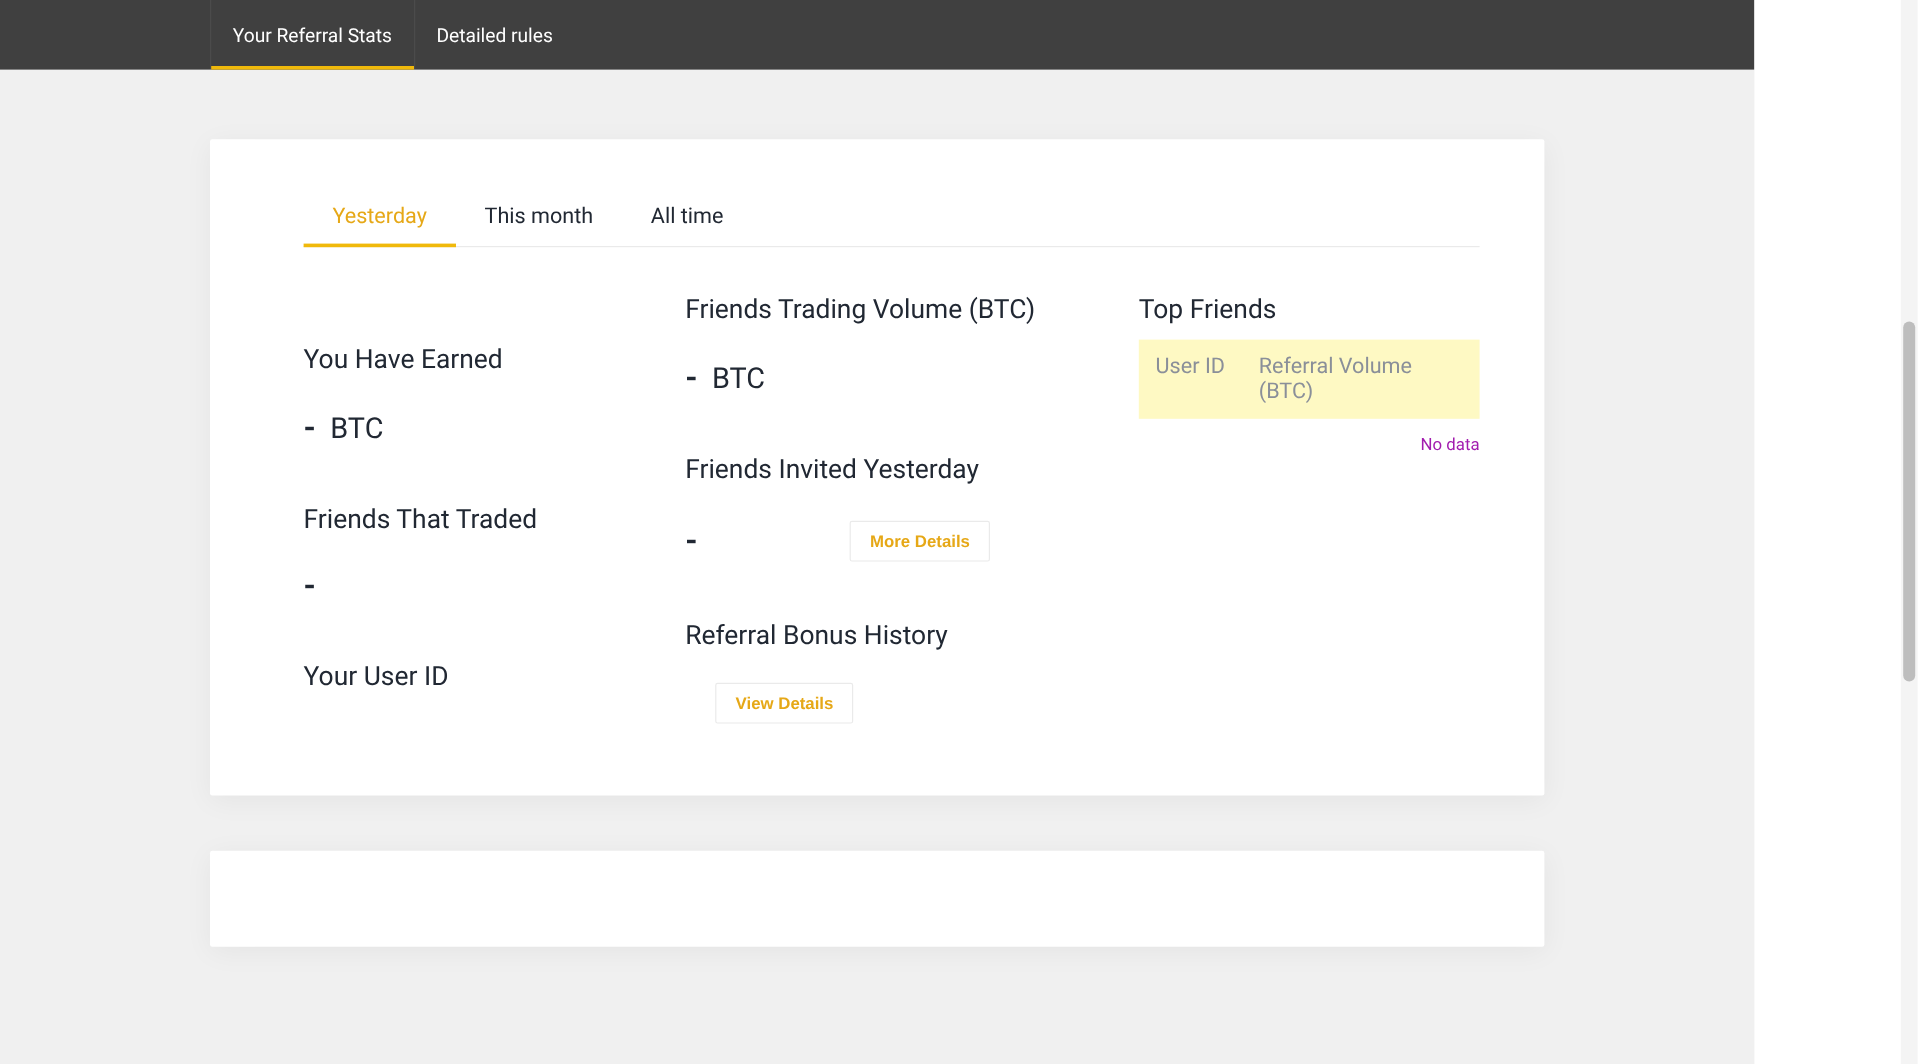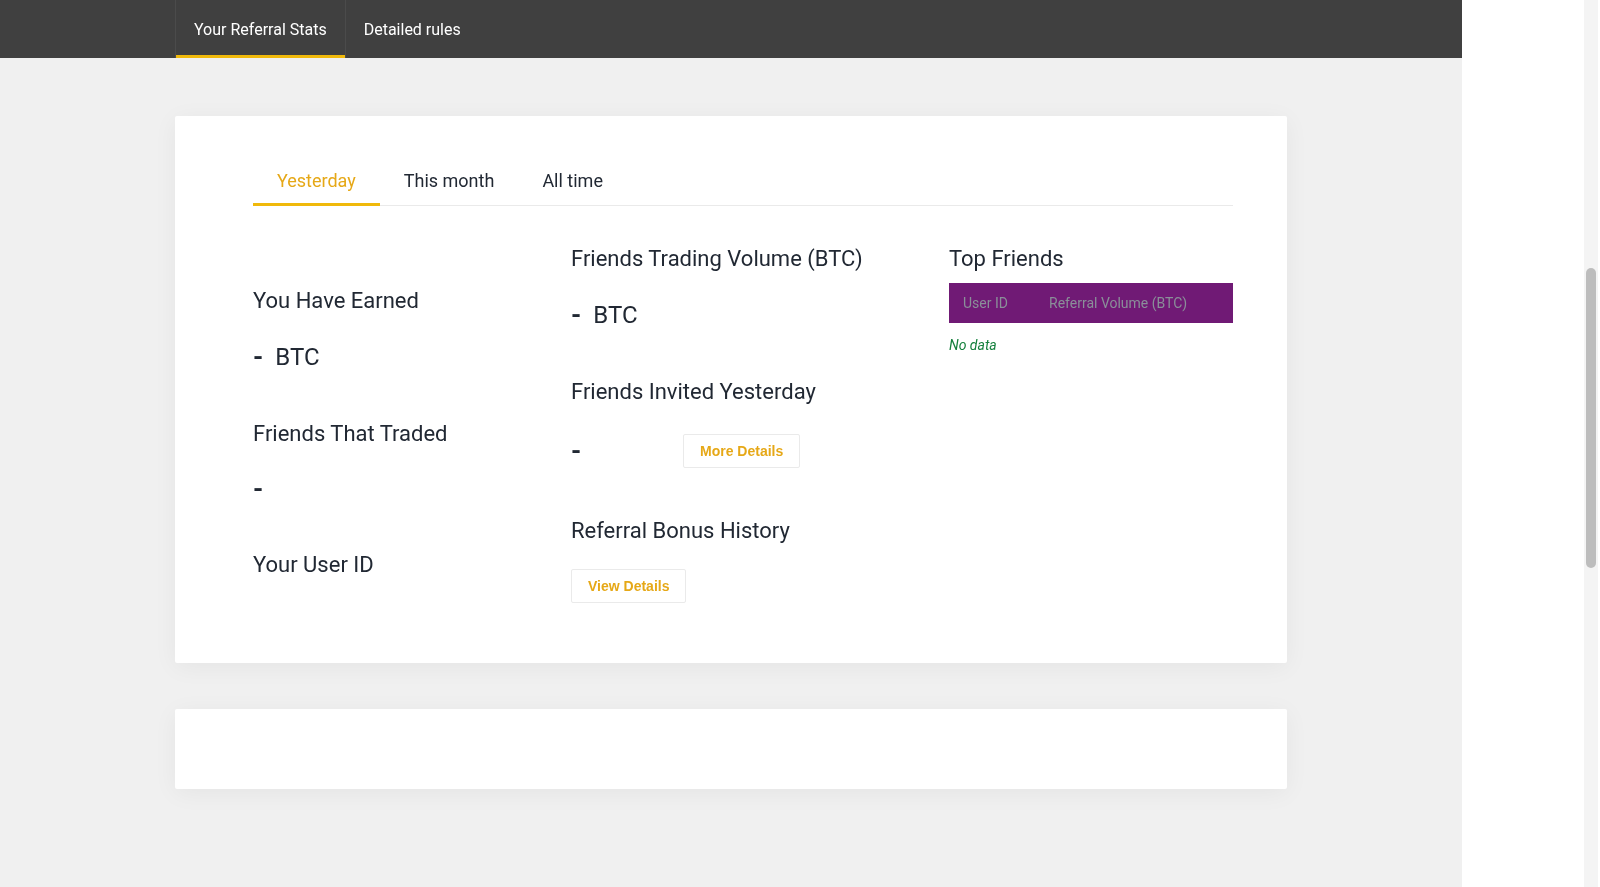--- a/index.html
+++ b/index.html
@@ -104,43 +104,43 @@
   .btn-outline {
     border: 1px solid #eaeaea;
     background: #fff;
     color: #e6a817;
     font-size: 14px;
     font-weight: 600;
     padding: 8px 16px;
     border-radius: 2px;
     cursor: pointer;
     display: inline-block;
+    margin-left: 25px;
   }
   .right-col { }
   .right-title {
     font-size: 22px;
     color: #212833;
     margin-bottom: 12px;
     font-weight: 400;
   }
   .table-head {
-    background: #701a75;
+    background: #fef9c3;
     display: flex;
     padding: 12px 14px;
-    font-size: 14px;
+    font-size: 18px;
     color: #8a8f99;
   }
   .th-userid { width: 86px; }
   .th-vol { flex: 1; }
   .no-data {
-    text-align: left;
-    color: #15803d;
+    text-align: right;
+    color: #a21caf;
     font-size: 14px;
     padding: 14px 0;
-    font-style: italic;
   }
   .section-label-only {
     font-size: 22px;
     color: #212833;
     margin-bottom: 26px;
     font-weight: 400;
   }
   .card-spacer {
     width: 1112px;
     height: 80px;

